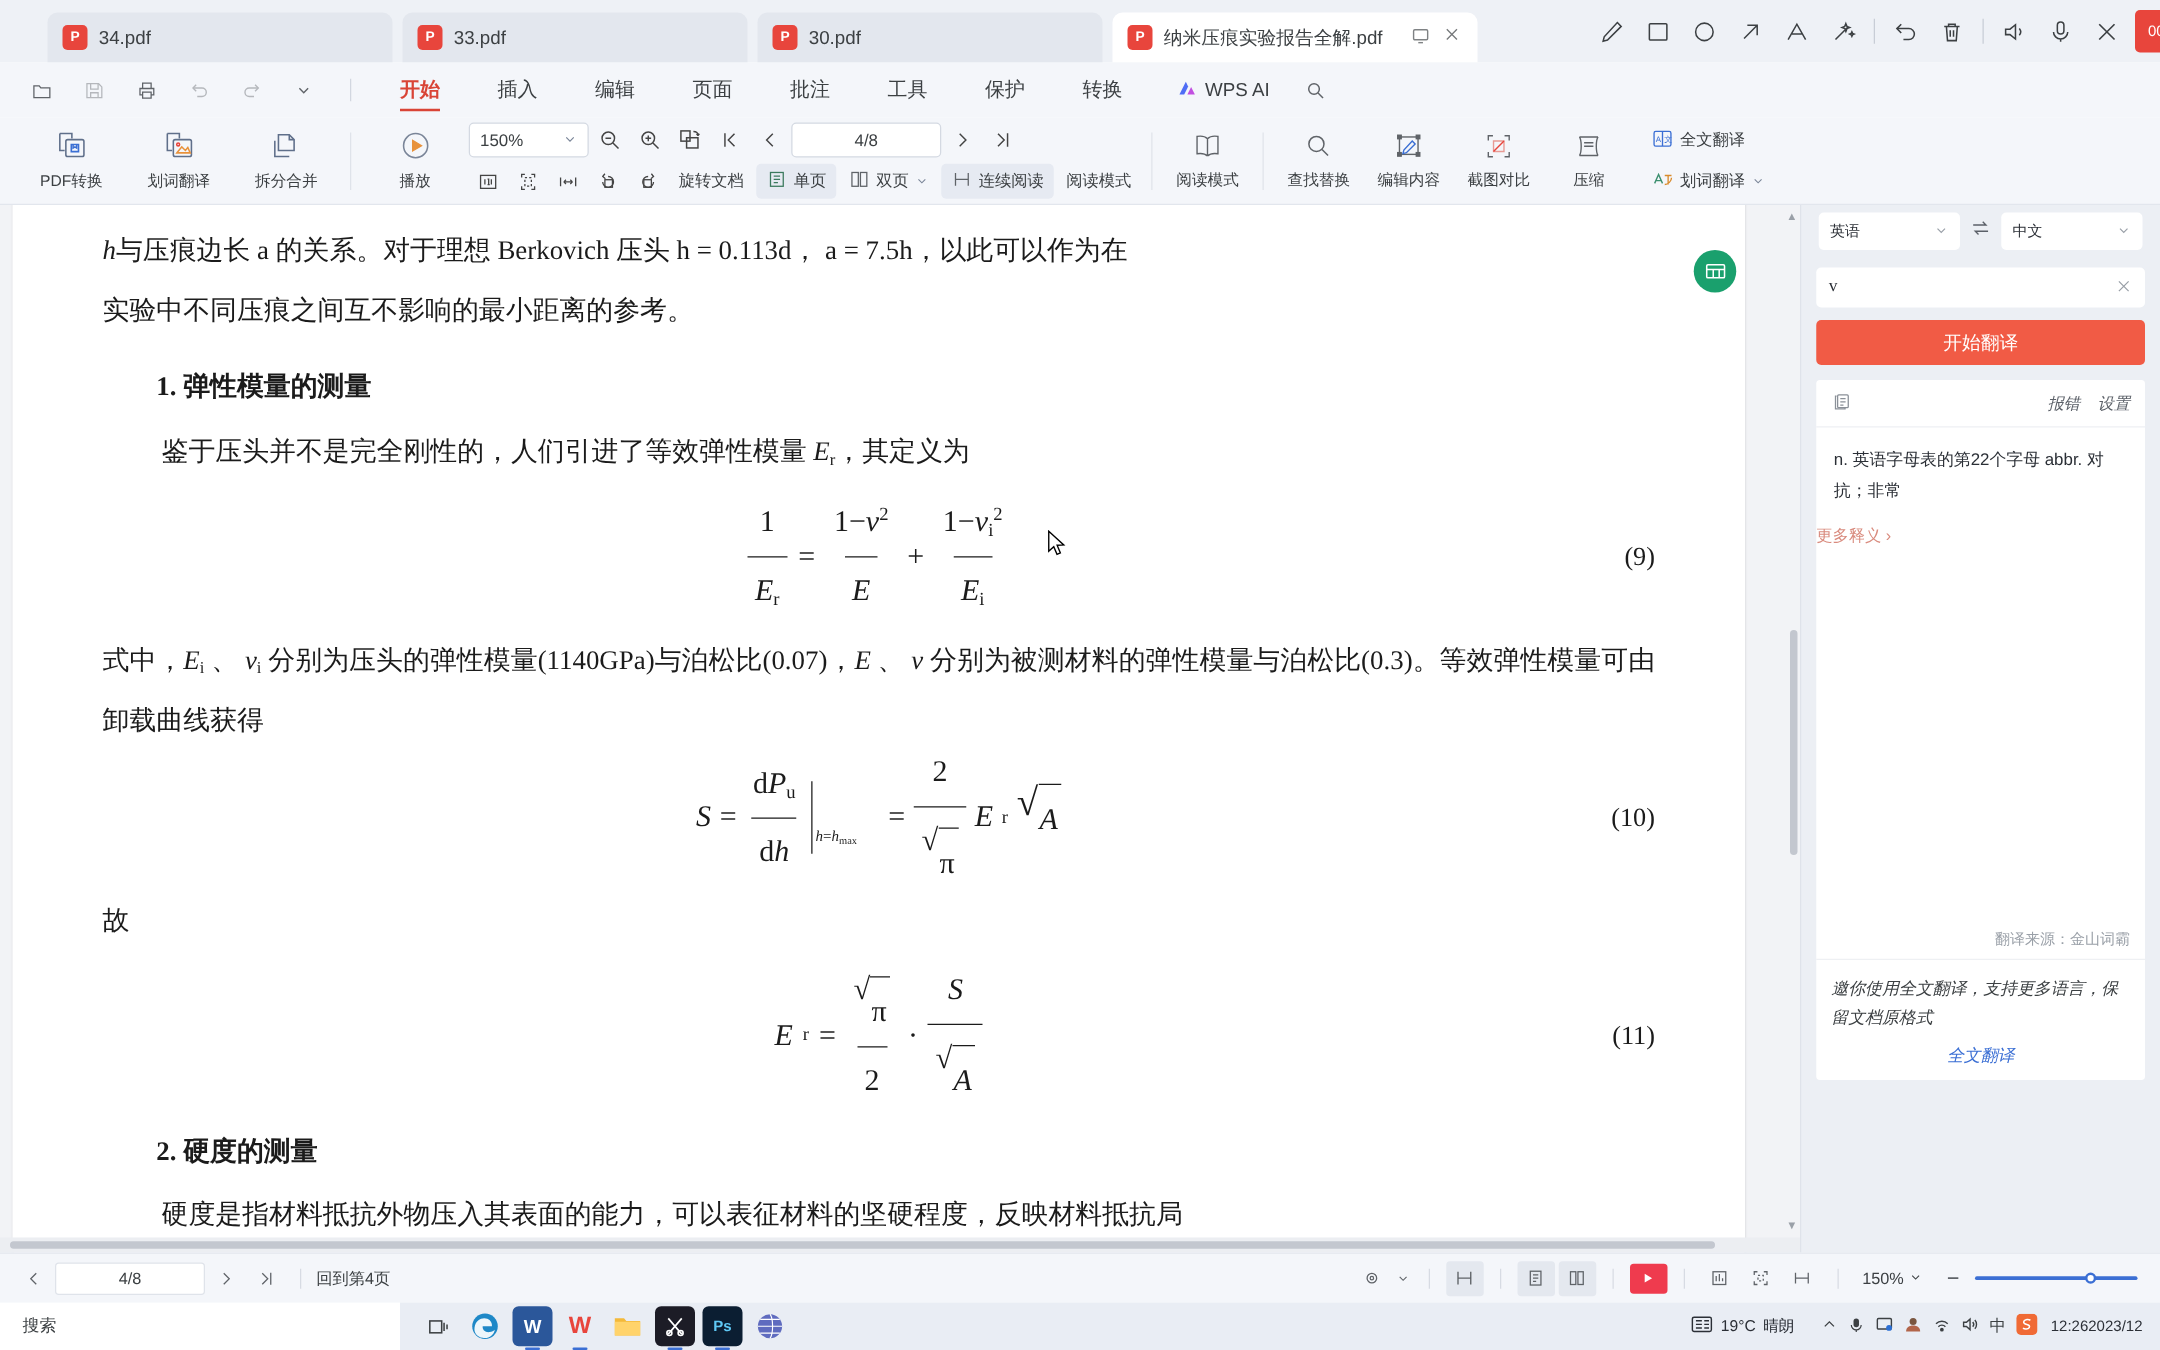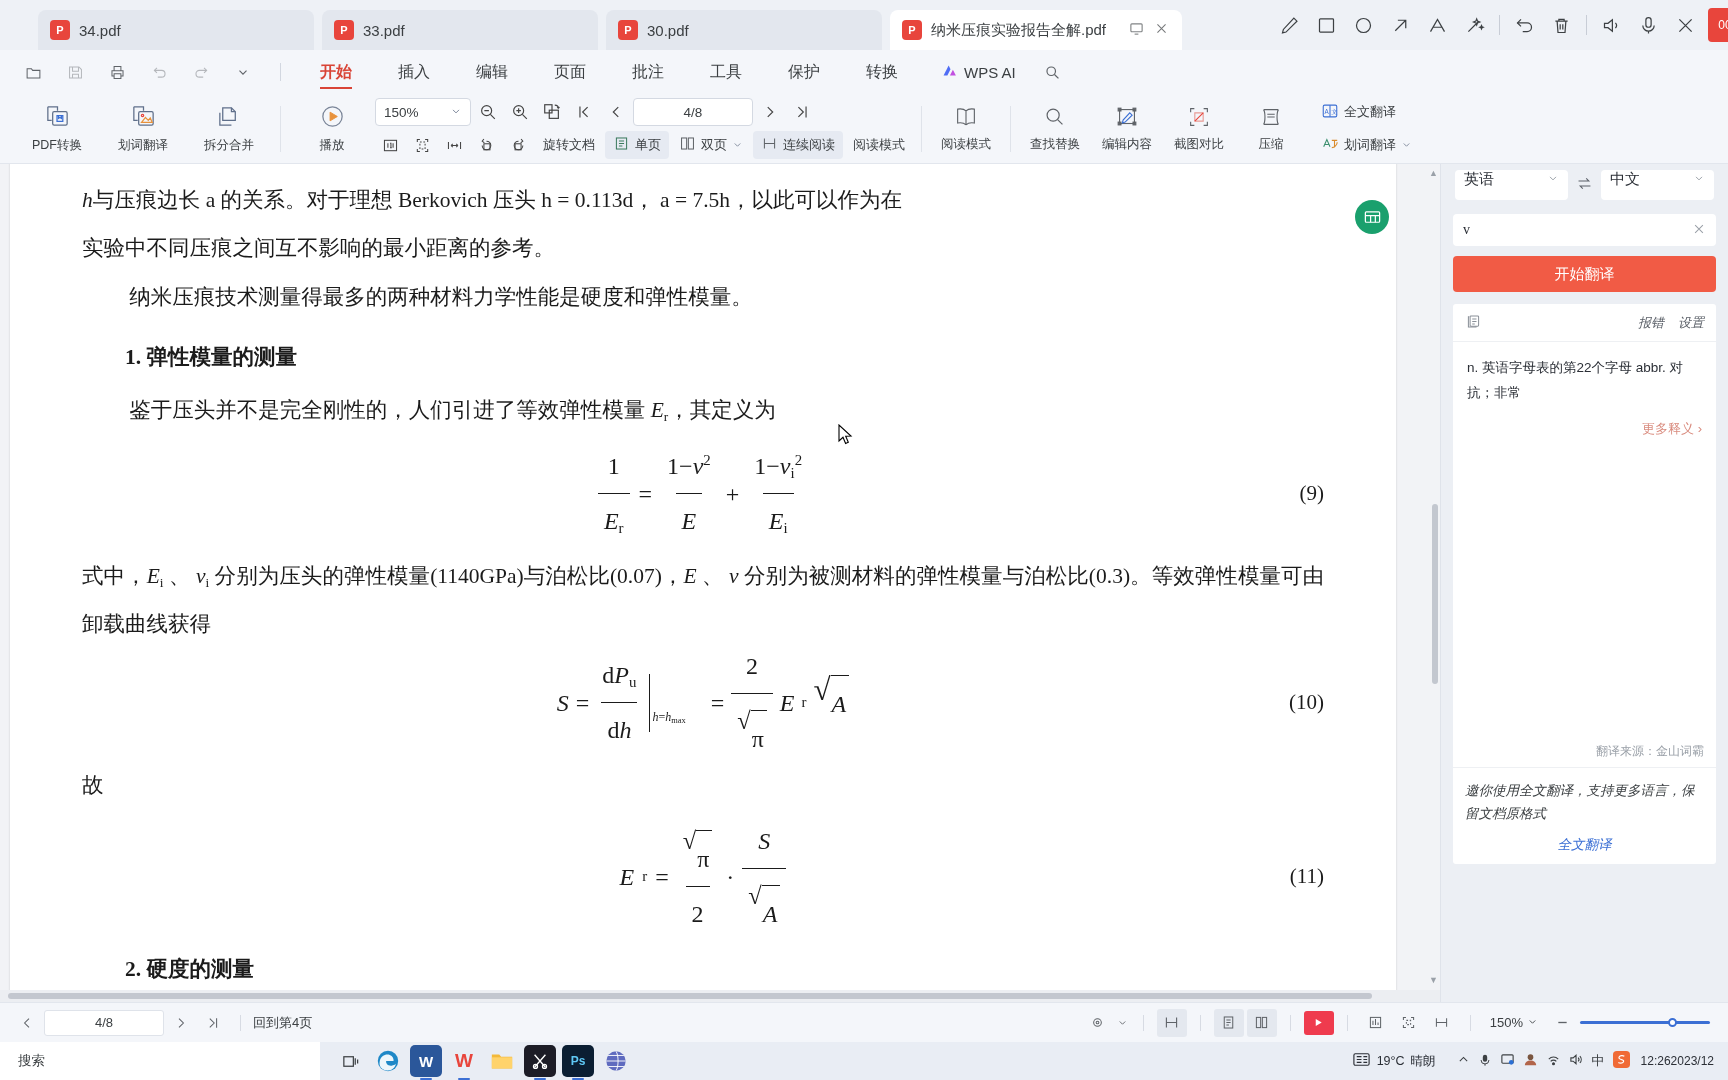--- a/index.html
+++ b/index.html
@@ -159,39 +159,39 @@
     background:#eceff4; border-left:1px solid #dfe3ea;
   }
   .rp-head {
     height:50px; display:flex; align-items:center; padding:0 12px; gap:6px;
   }
   .rp-title { font-size:16px; color:#2b2f36; display:flex; align-items:center; gap:5px; flex:1; }
   .rp-ico { width:24px; height:24px; display:flex; align-items:center; justify-content:center; color:#5b6068; }
   .langrow { display:flex; align-items:center; gap:8px; padding:0 14px; height:42px; }
   .langsel {
     flex:1; height:30px; background:#fff; border-radius:4px; display:flex;
-    justify-content:space-between; padding:0 9px;
-    font-size:15px; color:#2b2f36;
+    align-items:center; justify-content:space-between; padding:0 9px;
+    font-size:12px; color:#2b2f36;
   }
   .swap { color:#5b6068; font-size:16px; }
   .inputbox {
     margin:8px 12px 0 12px; height:32px; background:#fff; border-radius:4px;
     display:flex; align-items:center; padding:0 10px; justify-content:space-between;
   }
   .inputbox .val { font-size:14px; color:#2b2f36; font-family:"Liberation Serif",serif; }
   .startbtn {
     margin:10px 12px 0 12px; height:36px; background:#f15b45; border-radius:4px;
     color:#fff; font-size:15px; display:flex; align-items:center; justify-content:center;
   }
   .resultcard { margin:12px 12px 0 12px; background:#fff; border-radius:3px; min-height:560px; position:relative; }
   .res-top { display:flex; align-items:center; height:38px; padding:0 12px; border-bottom:1px solid #eef0f3; }
   .res-top .spacer { flex:1; }
   .res-link { font-size:13px; color:#5b6068; margin-left:14px;font-style:italic; }
   .res-body { padding:14px 14px 0 14px; font-size:13.5px; line-height:1.85; color:#2b2f36; }
-  .more { text-align:right; padding:14px 14px 0 0; font-size:13px; color:#d98b7e; }
+  .more { text-align:left; padding:14px 14px 0 0; font-size:13px; color:#d98b7e; }
   .src { position:absolute; left:0; right:0; bottom:104px; text-align:right; padding-right:12px; font-size:12px; color:#9aa0a8; }
   .promo { position:absolute; left:0; right:0; bottom:10px; border-top:1px solid #eef0f3; padding:12px 12px 0 12px;font-style:italic; }
   .promo .t { font-size:13.5px; line-height:1.7; color:#3c4043; }
   .promo .l { text-align:center; margin-top:10px; font-size:13.5px; color:#3b6fd4; }
 
   
   .statusbar {
     position:absolute; left:0; top:1002px; width:1728px; height:40px;
     background:#f4f6fa; border-top:1px solid #e2e6ed; display:flex; align-items:center;
   }
@@ -665,21 +665,20 @@
   <div class="docarea">
     <div class="page">
       <div class="doc">
 
         <p>
           <i class="m">h</i><span>与压痕边长 a 的关系。对于理想 Berkovich 压头 h = 0.113d， a = 7.5h，以此可以作为在</span>
         </p>
 
         <p>实验中不同压痕之间互不影响的最小距离的参考。</p>
 
-        <p class="indent" style="text-indent:2.2em">纳米压痕技术测量得最多的两种材料力学性能是硬度和弹性模量。</p>
 
         <p class="heading" style="margin-top:12px">1. 弹性模量的测量</p>
 
         <p style="text-indent:2.2em; margin-top:4px">
           <span>鉴于压头并不是完全刚性的，人们引进了等效弹性模量 </span><i class="m">E</i><sub>r</sub><span>，其定义为</span>
         </p>
 
         <div class="eqrow" style="height:108px; margin-top:6px;">
           <span style="font-size:24px; display:inline-flex; align-items:center; gap:9px;">
             <span class="frac">

